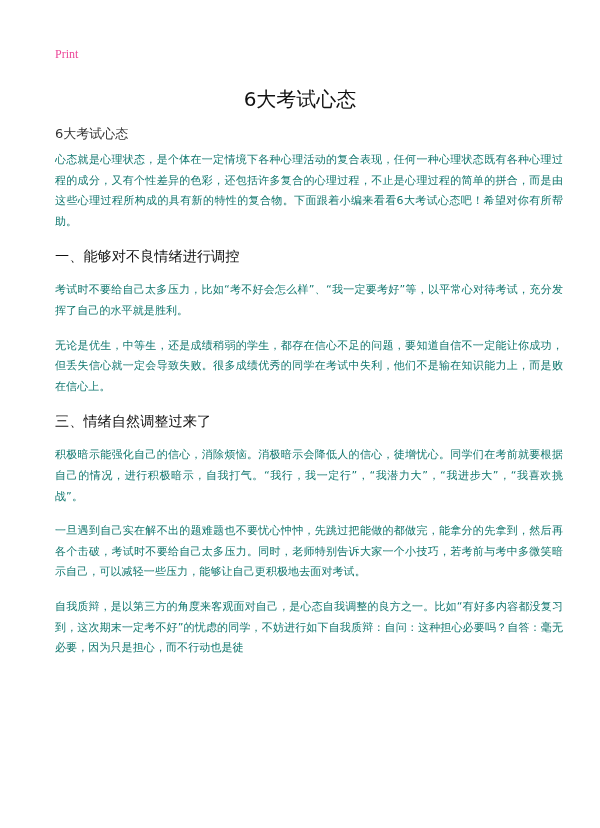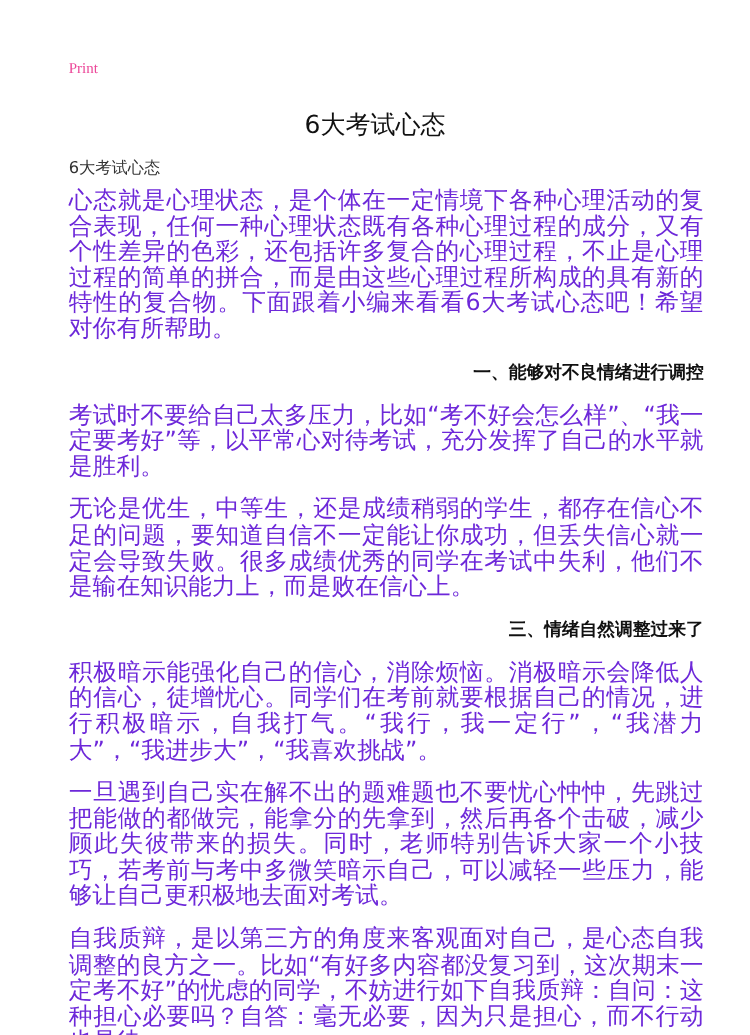--- a/index.html
+++ b/index.html
@@ -2,36 +2,36 @@
 <html><head>
 <meta charset="utf-8">
 <style>
   html, body { margin:0; padding:0; background:#ffffff; }
   body { width:600px; height:828px; overflow:hidden; position:relative;
          font-family:"DejaVu Sans", sans-serif; color:#222; }
   .print { position:absolute; left:55px; top:47px; font-family:"Liberation Serif", serif; font-size:12px; color:#ec4899; }
   .title { position:absolute; left:0; width:600px; top:86px; text-align:center; font-size:20px; color:#111; }
   .subtitle { position:absolute; left:55px; top:125px; font-size:13px; color:#333; }
   .content { position:absolute; left:55px; top:150px; width:508px; }
-  .para { font-size:19px; line-height:20.6px; margin:0 0 14px 0; color:#6d28d9; text-align:justify; letter-spacing:0.1px; }
-  .heading { font-size:14.2px; font-weight:bold; line-height:20px; margin:0 0 14px 0; color:#111;text-align:right; }
+  .para { font-size:11px; line-height:20.6px; margin:0 0 14px 0; color:#0f766e; text-align:justify; letter-spacing:0.1px; }
+  .heading { font-size:14.2px; font-weight:normal; line-height:20px; margin:0 0 14px 0; color:#111; }
 </style>
 </head>
 <body>
 
 <div class="print">Print</div>
 <div class="title">6大考试心态</div>
 <div class="subtitle">6大考试心态</div>
 
 <div class="content">
   <p class="para">心态就是心理状态，是个体在一定情境下各种心理活动的复合表现，任何一种心理状态既有各种心理过程的成分，又有个性差异的色彩，还包括许多复合的心理过程，不止是心理过程的简单的拼合，而是由这些心理过程所构成的具有新的特性的复合物。下面跟着小编来看看6大考试心态吧！希望对你有所帮助。</p>
 
   <div class="heading">一、能够对不良情绪进行调控</div>
   <p class="para">考试时不要给自己太多压力，比如“考不好会怎么样”、“我一定要考好”等，以平常心对待考试，充分发挥了自己的水平就是胜利。</p>
 
   <p class="para">无论是优生，中等生，还是成绩稍弱的学生，都存在信心不足的问题，要知道自信不一定能让你成功，但丢失信心就一定会导致失败。很多成绩优秀的同学在考试中失利，他们不是输在知识能力上，而是败在信心上。</p>
 
   <div class="heading">三、情绪自然调整过来了</div>
   <p class="para">积极暗示能强化自己的信心，消除烦恼。消极暗示会降低人的信心，徒增忧心。同学们在考前就要根据自己的情况，进行积极暗示，自我打气。“我行，我一定行”，“我潜力大”，“我进步大”，“我喜欢挑战”。</p>
-  <p class="para">一旦遇到自己实在解不出的题难题也不要忧心忡忡，先跳过把能做的都做完，能拿分的先拿到，然后再各个击破，减少顾此失彼带来的损失。同时，老师特别告诉大家一个小技巧，若考前与考中多微笑暗示自己，可以减轻一些压力，能够让自己更积极地去面对考试。</p>
+  <p class="para">一旦遇到自己实在解不出的题难题也不要忧心忡忡，先跳过把能做的都做完，能拿分的先拿到，然后再各个击破，考试时不要给自己太多压力。同时，老师特别告诉大家一个小技巧，若考前与考中多微笑暗示自己，可以减轻一些压力，能够让自己更积极地去面对考试。</p>
 
   <p class="para">自我质辩，是以第三方的角度来客观面对自己，是心态自我调整的良方之一。比如“有好多内容都没复习到，这次期末一定考不好”的忧虑的同学，不妨进行如下自我质辩：自问：这种担心必要吗？自答：毫无必要，因为只是担心，而不行动也是徒</p>
 </div>
 
 </body></html>

